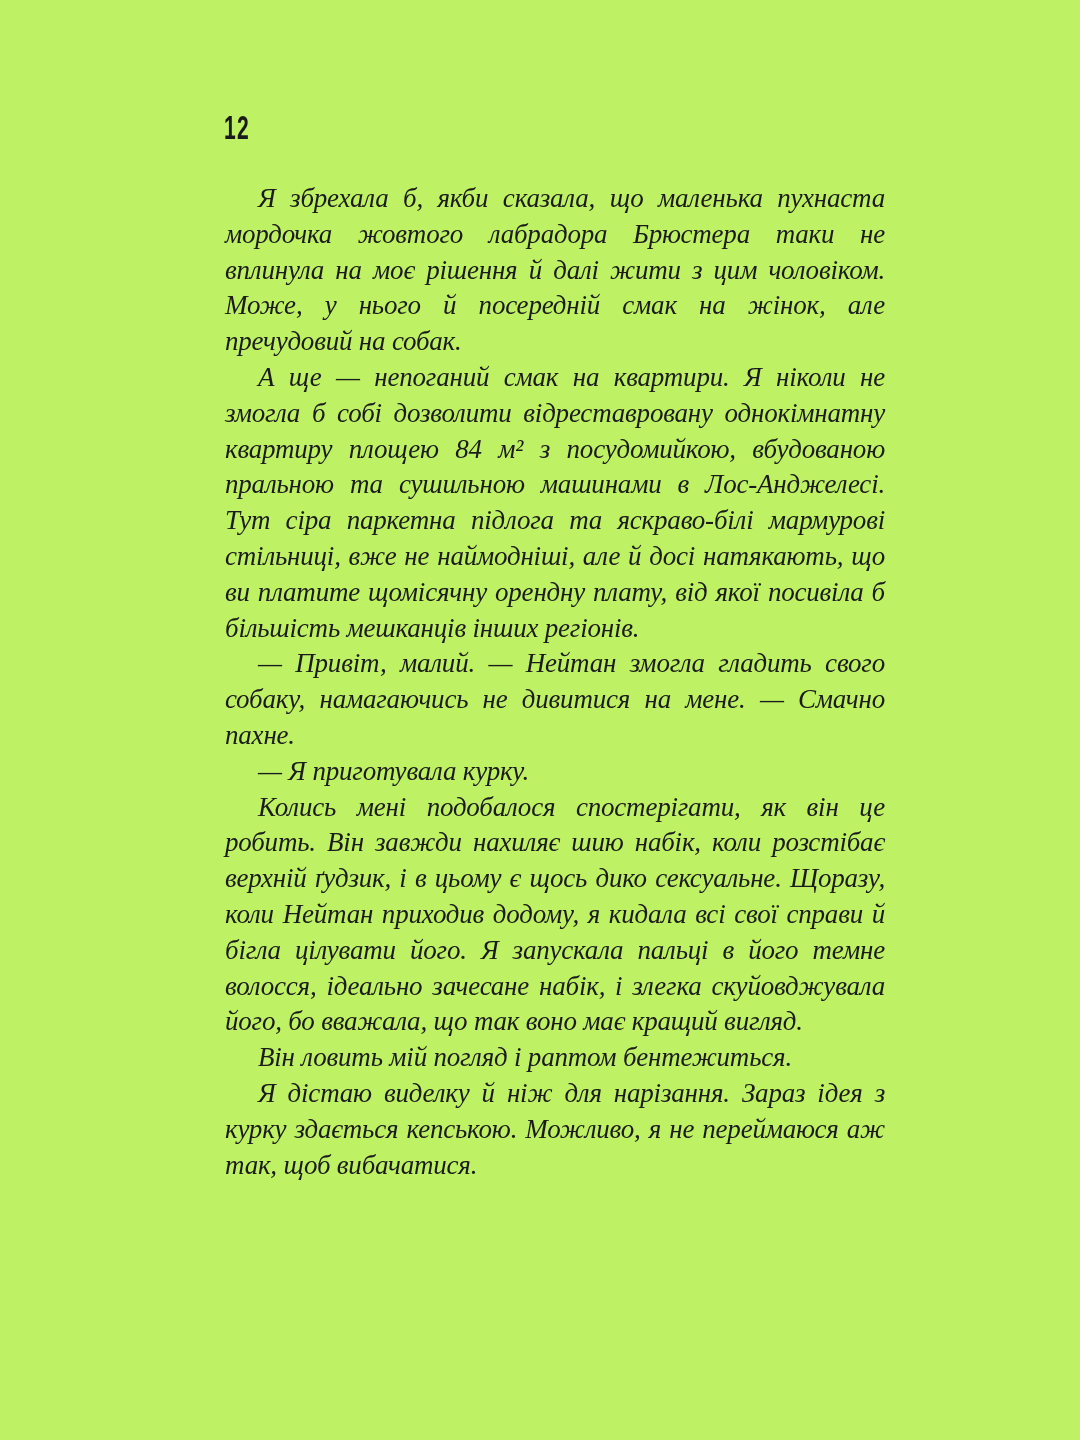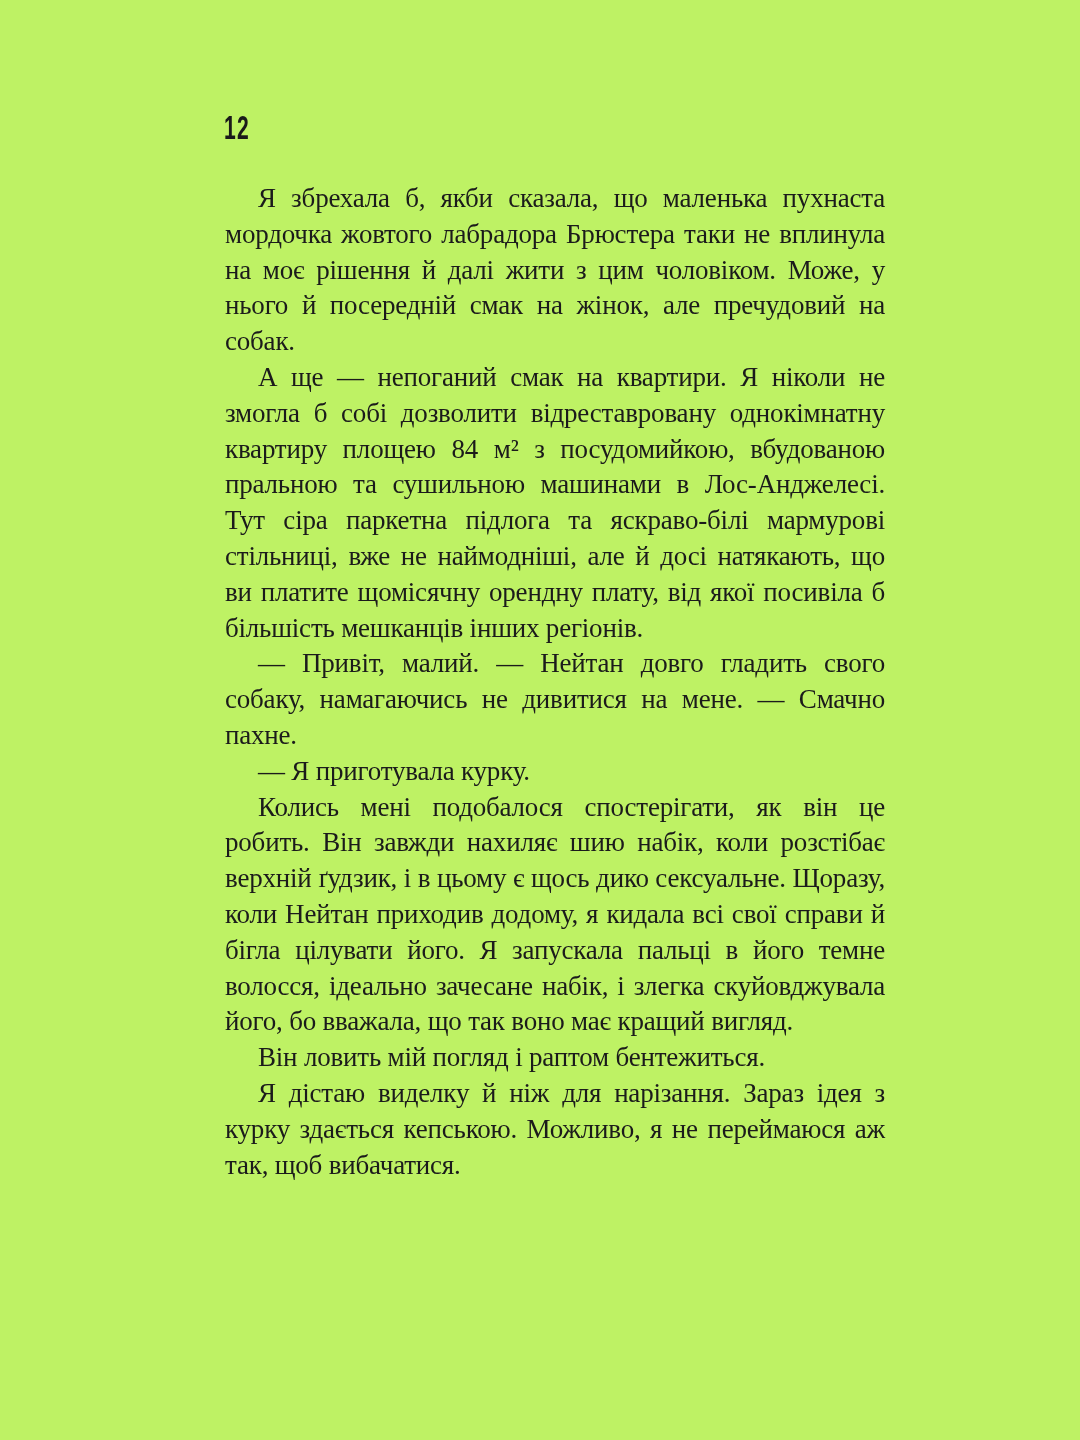--- a/index.html
+++ b/index.html
@@ -40,32 +40,33 @@
   }
   .text-block p {
     margin: 0;
     padding: 0;
     text-indent: 33px;
     text-align: justify;
     font-size: 27px;
     line-height: 35.8px;
     letter-spacing: -0.2px;
     color: #1b1b1b;
+    font-style: italic;
   }
 </style>
 </head>
 <body>
 
 <div class="book-page">
 
   <div class="page-number">12</div>
 
   <div class="text-block">
     <p>Я збрехала б, якби сказала, що маленька пухнаста мордочка жовтого лабрадора Брюстера таки не вплинула на моє рішення й далі жити з цим чоловіком. Може, у нього й посередній смак на жінок, але пречудовий на собак.</p>
     <p>А ще — непоганий смак на квартири. Я ніколи не змогла б собі дозволити відреставровану однокімнатну квартиру площею 84 м² з посудомийкою, вбудованою пральною та сушильною машинами в Лос-Анджелесі. Тут сіра паркетна підлога та яскраво-білі мармурові стільниці, вже не наймодніші, але й досі натякають, що ви платите щомісячну орендну плату, від якої посивіла б більшість мешканців інших регіонів.</p>
-    <p>— Привіт, малий. — Нейтан довго гладить свого собаку, намагаючись не дивитися на мене. — Смачно пахне.</p>
+    <p>— Привіт, малий. — Нейтан змогла гладить свого собаку, намагаючись не дивитися на мене. — Смачно пахне.</p>
     <p>— Я приготувала курку.</p>
     <p>Колись мені подобалося спостерігати, як він це робить. Він завжди нахиляє шию набік, коли розстібає верхній ґудзик, і в цьому є щось дико сексуальне. Щоразу, коли Нейтан приходив додому, я кидала всі свої справи й бігла цілувати його. Я запускала пальці в його темне волосся, ідеально зачесане набік, і злегка скуйовджувала його, бо вважала, що так воно має кращий вигляд.</p>
     <p>Він ловить мій погляд і раптом бентежиться.</p>
     <p>Я дістаю виделку й ніж для нарізання. Зараз ідея з курку здається кепською. Можливо, я не переймаюся аж так, щоб вибачатися.</p>
   </div>
 
 </div>
 
 </body></html>

